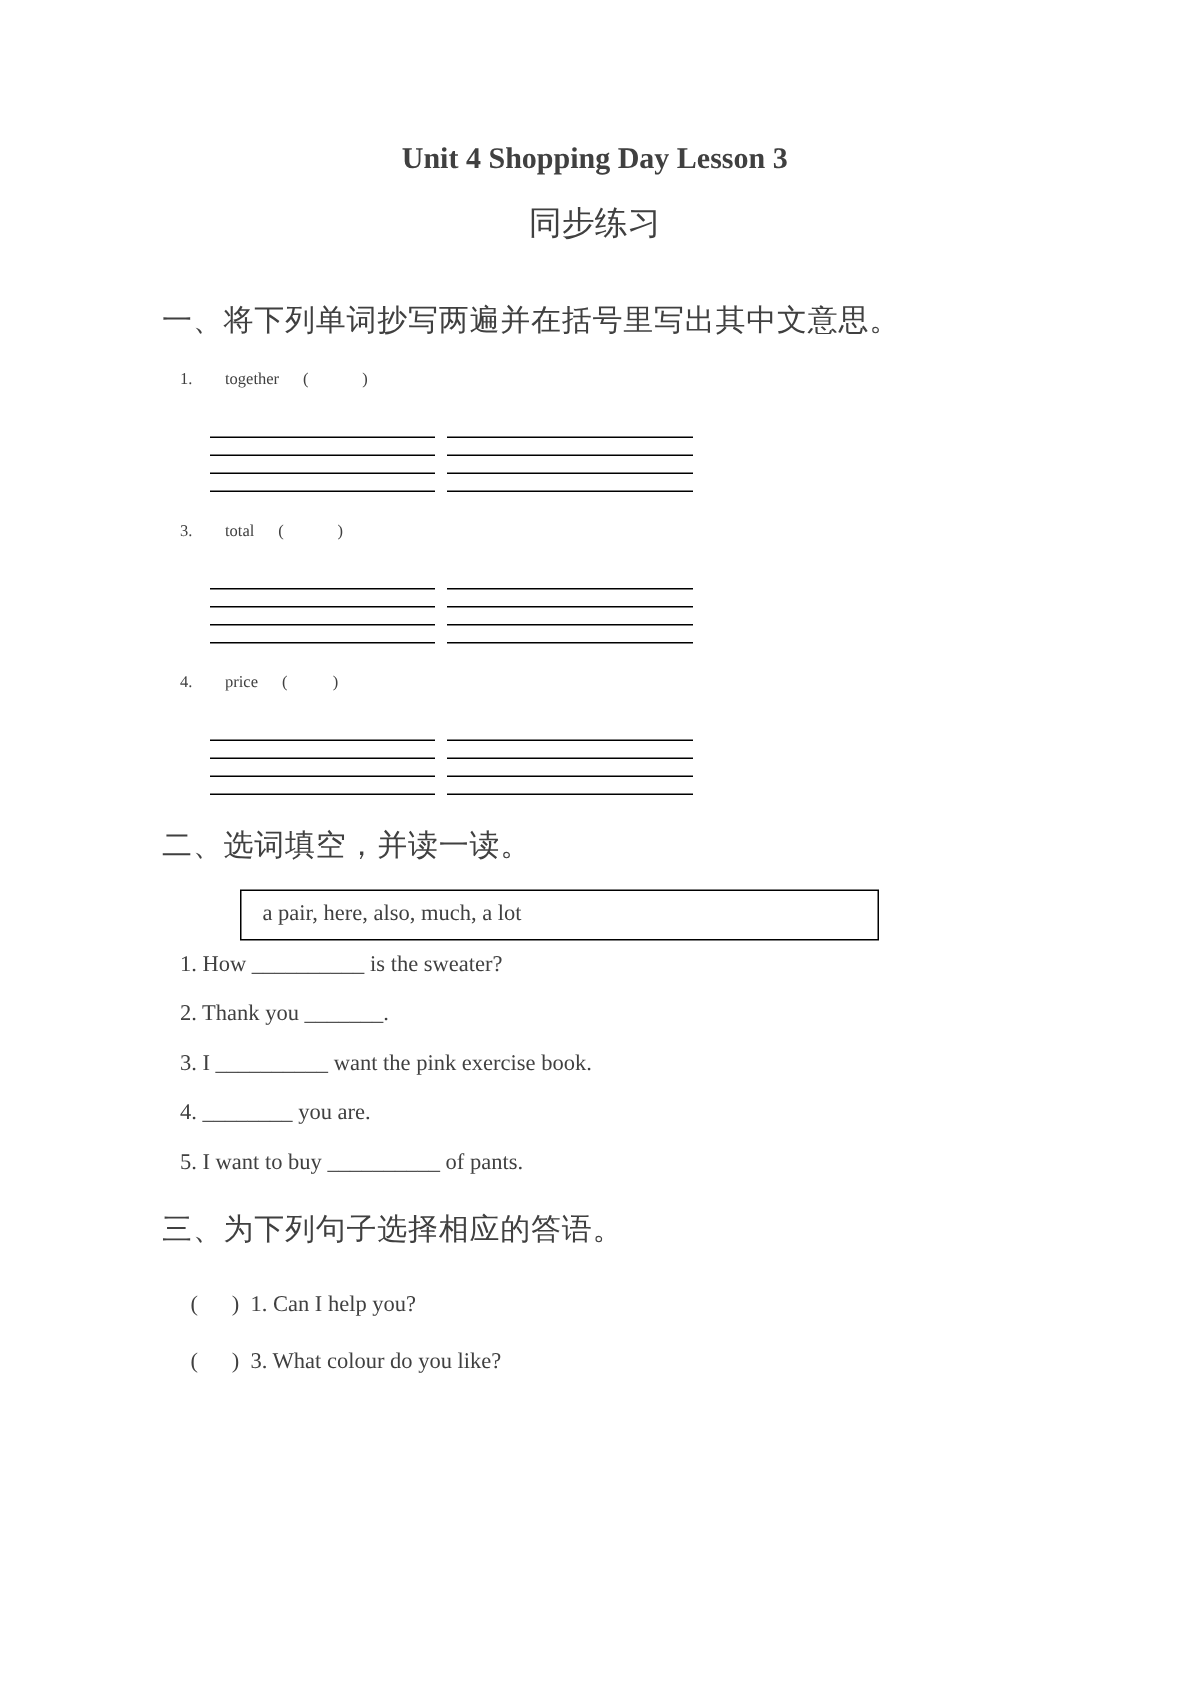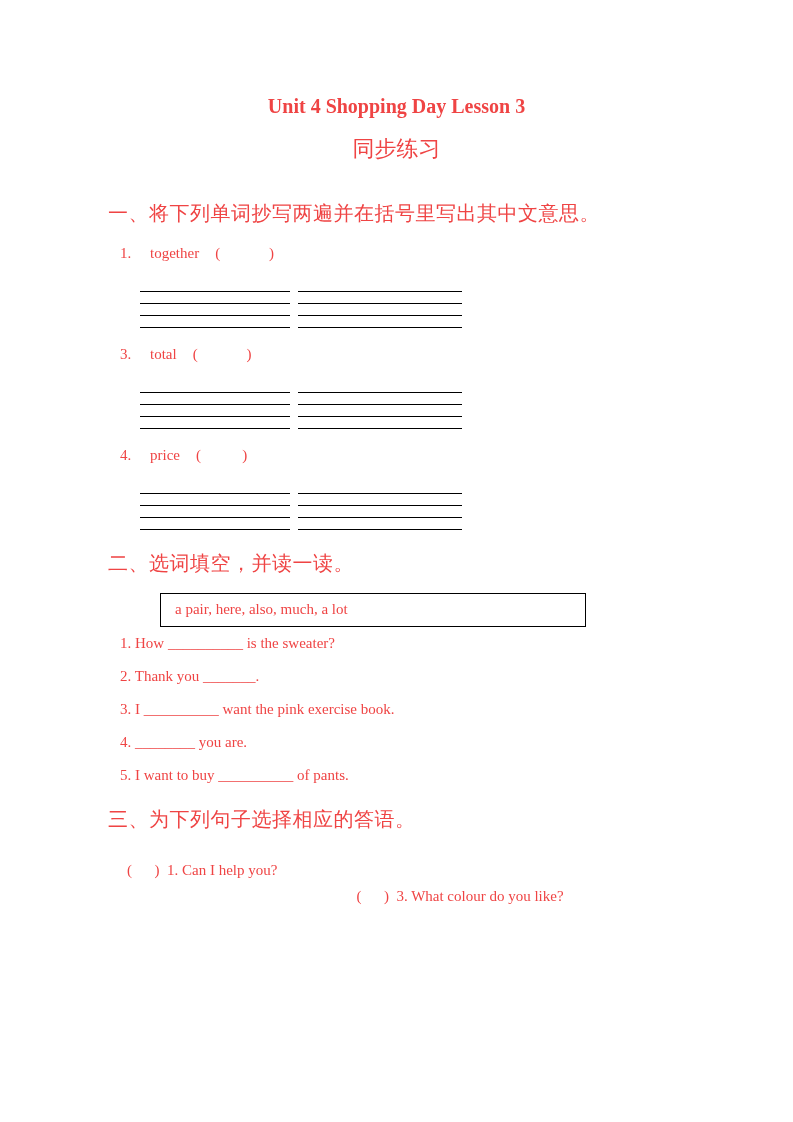--- a/index.html
+++ b/index.html
@@ -5,21 +5,21 @@
   html, body {
     margin: 0;
     padding: 0;
     background: #ffffff;
   }
   .page {
     position: relative;
     width: 793px;
     height: 1122px;
     background: #ffffff;
-    color: #ef4444;
+    color: #404040;
     font-family: "Liberation Serif", serif;
     overflow: hidden;
     box-sizing: border-box;
   }
   .doc-title {
     margin: 95px 0 0 0;
     text-align: center;
     font-size: 20px;
     font-weight: bold;
     font-family: "Liberation Serif", serif;
@@ -36,21 +36,21 @@
     font-size: 20px;
     font-weight: normal;
     font-family: "Liberation Sans", sans-serif;
     letter-spacing: 0.5px;
   }
   .word-item {
     margin-left: 120px;
   }
   .word-item .word-label {
     margin-top: 17px;
-    font-size: 15px;
+    font-size: 11px;
     line-height: 18px;
   }
   .word-label .num {
     display: inline-block;
     width: 30px;
   }
   .word-label .word {
     display: inline-block;
   }
   .word-label .paren {
@@ -91,21 +91,21 @@
   .sentence.first { margin-top: 7px; }
   .sec3-heading { margin-top: 22px; }
   .answer-line {
     margin: 0 0 0 127px;
     font-size: 15px;
     line-height: 18px;
     white-space: pre;
   }
   .answer-line.a1 { margin-top: 28px; }
   .answer-line.a2 { margin-top: 24px; }
-  .answer-line.a3 { margin-top: 8px; text-align: center; }
+  .answer-line.a3 { margin-top: 20px; }
 </style>
 </head>
 <body>
 
 <div class="page">
 
   <div class="doc-title">Unit 4 Shopping Day Lesson 3</div>
   <div class="doc-subtitle">同步练习</div>
 
   <div class="sec-heading">一、将下列单词抄写两遍并在括号里写出其中文意思。</div>

